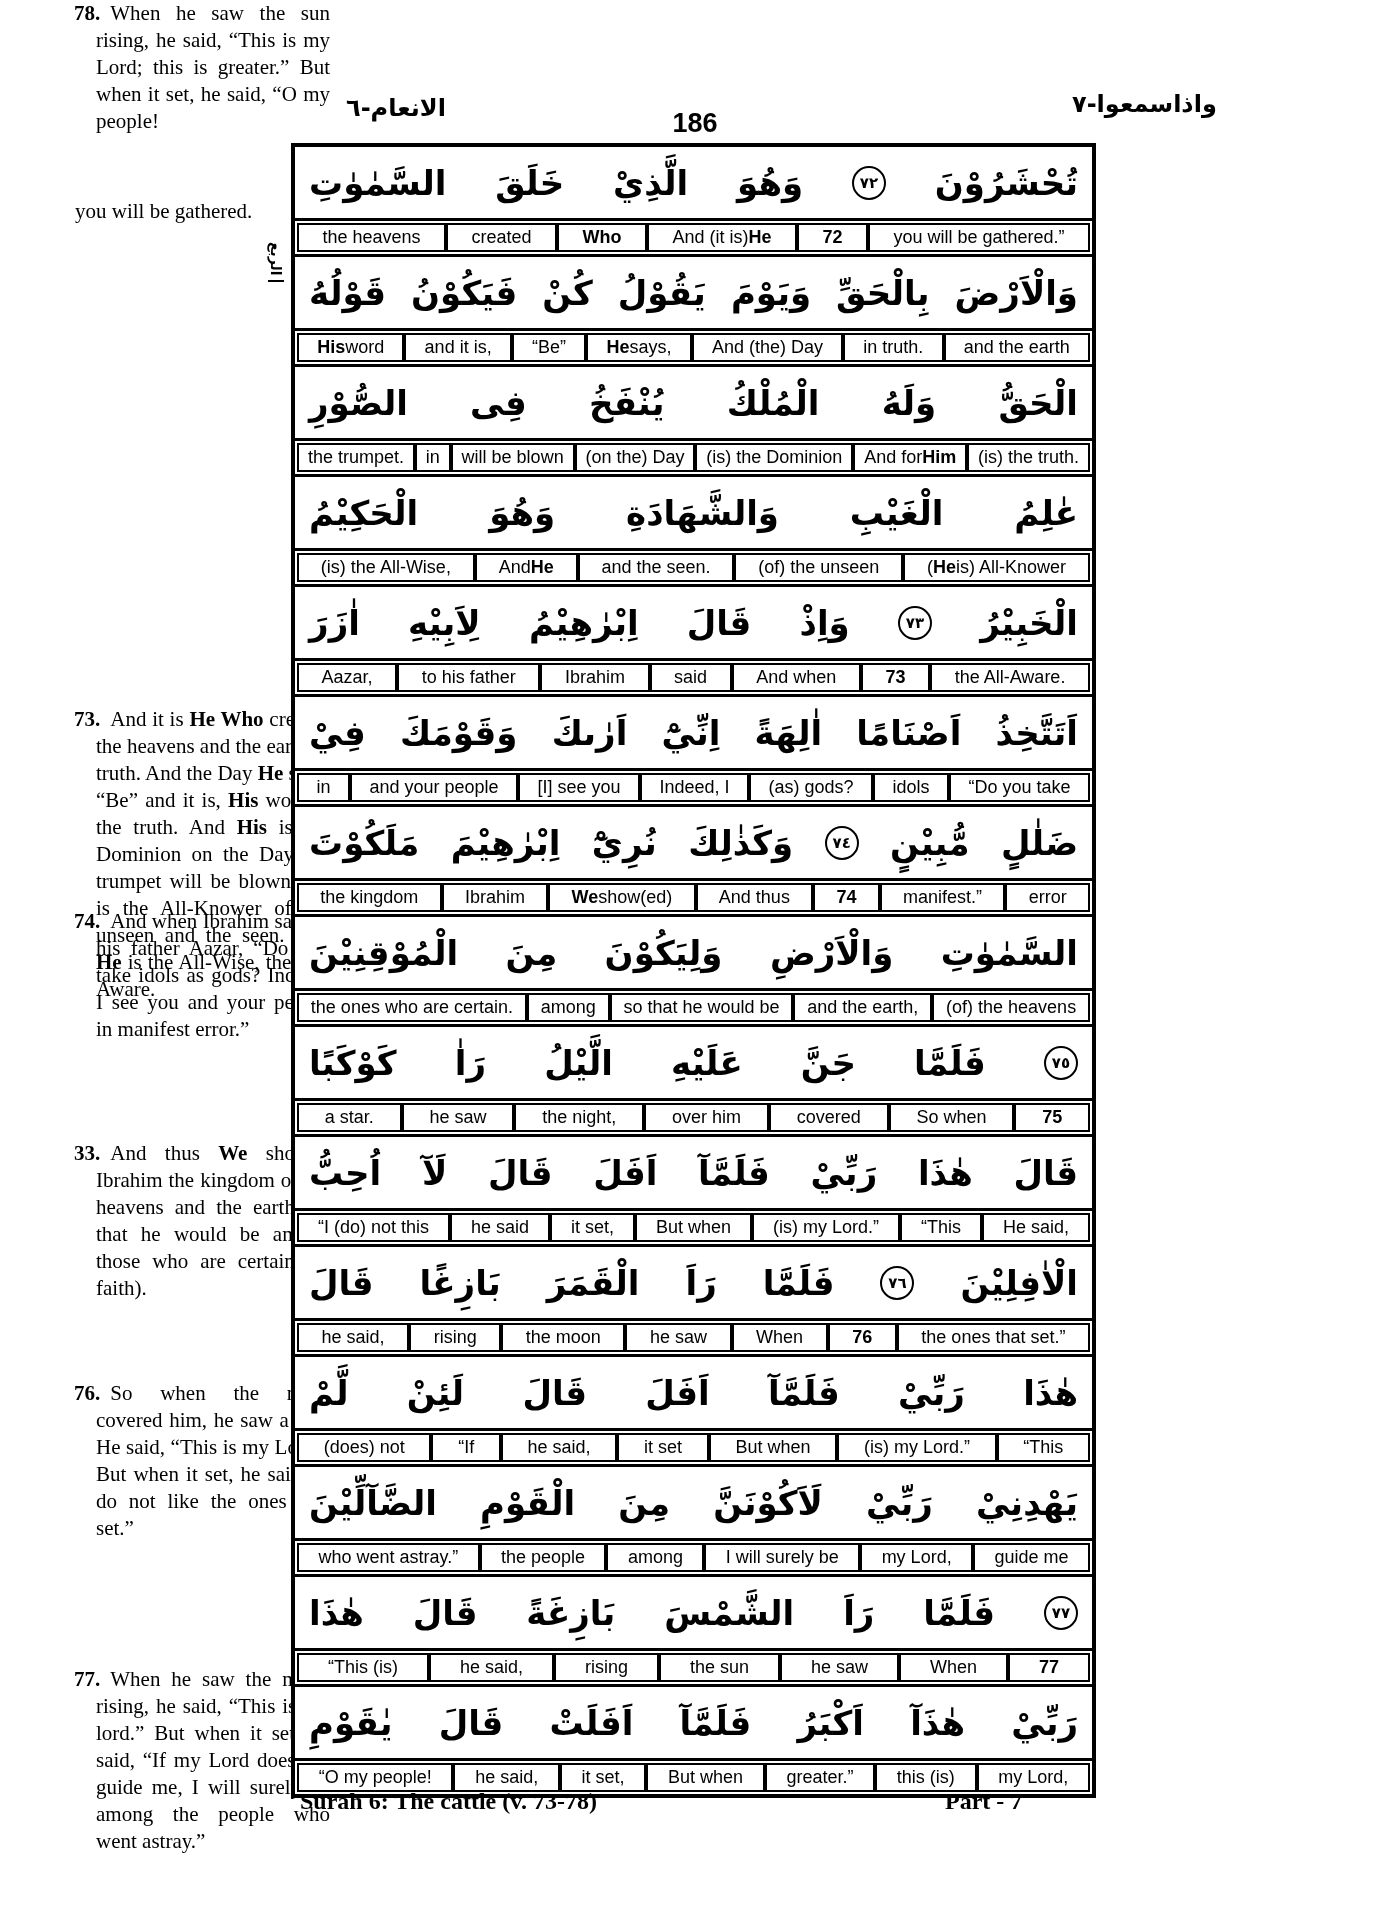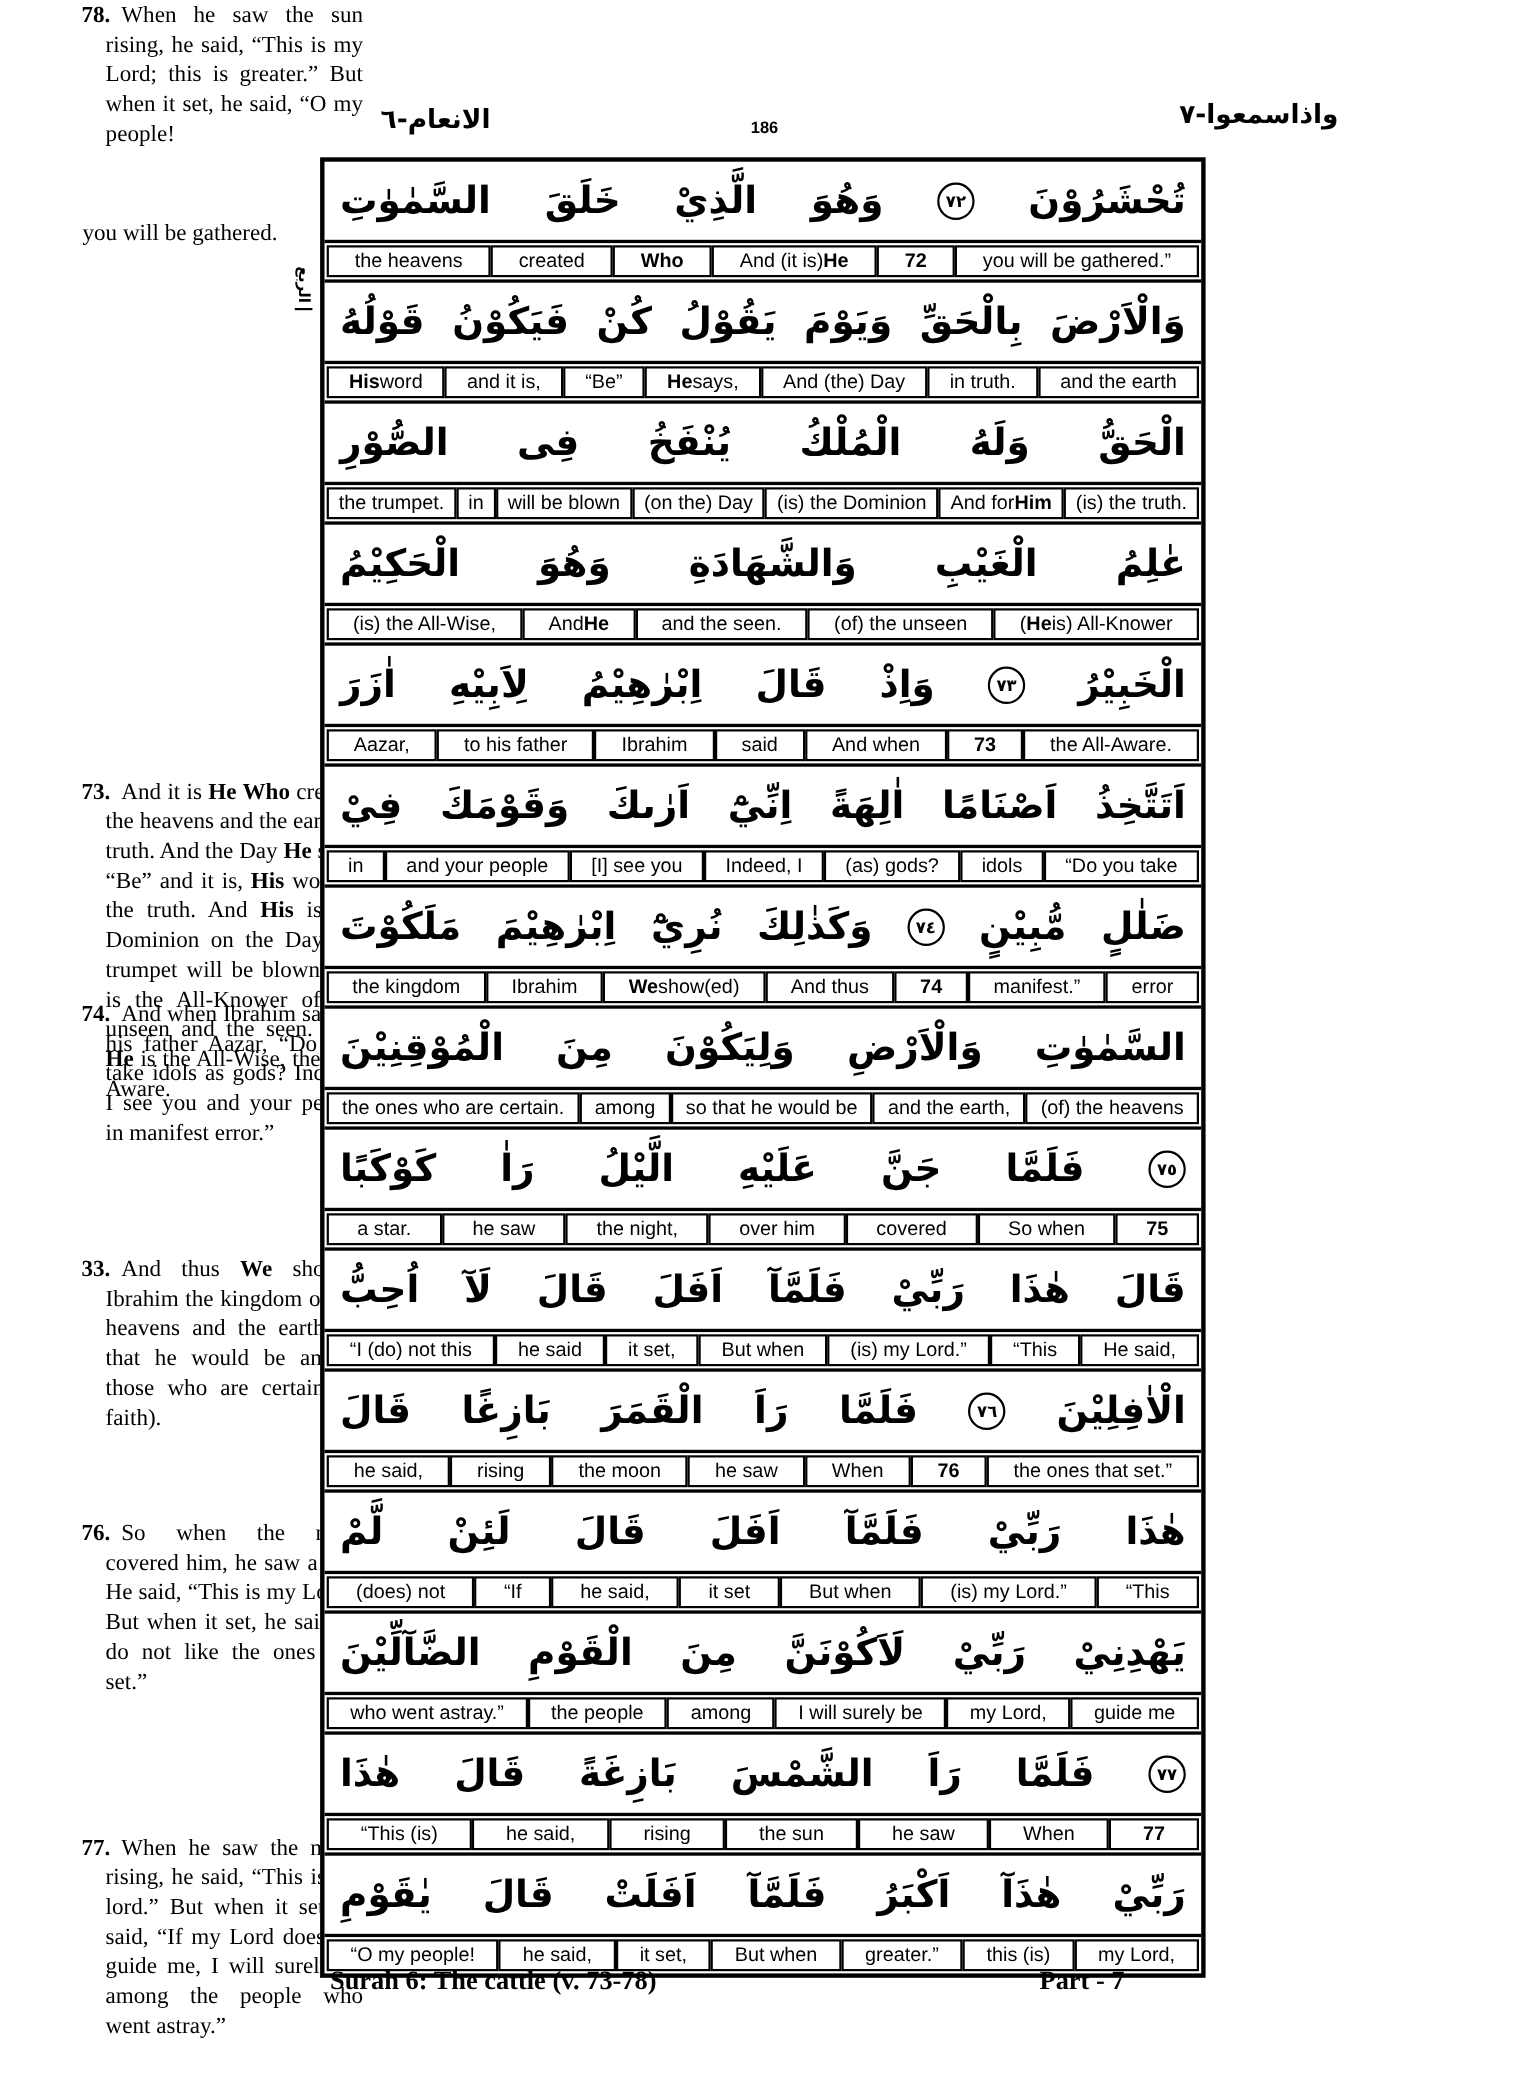--- a/index.html
+++ b/index.html
@@ -5,21 +5,21 @@
   html,body{margin:0;padding:0;background:#fff;}
   .page{position:relative;width:1387px;height:1905px;background:#fff;color:#000;
         font-family:"Liberation Serif",serif;overflow:hidden;}
 
   .url{position:absolute;top:28px;left:388px;font-family:"Liberation Sans",sans-serif;
        font-size:26px;letter-spacing:0px;}
 
   .surah-header{position:absolute;top:94px;left:346px;font-family:"DejaVu Sans",sans-serif;
        font-size:24px;font-weight:700;direction:rtl;}
   .page-num{position:absolute;top:108px;left:640px;width:110px;text-align:center;
-       font-family:"Liberation Sans",sans-serif;font-size:15px;font-weight:700;}
+       font-family:"Liberation Sans",sans-serif;font-size:27px;font-weight:700;}
   .juz-header{position:absolute;top:90px;left:1072px;font-family:"DejaVu Sans",sans-serif;
        font-size:24px;font-weight:700;direction:rtl;}
 
   .margin-marker{position:absolute;top:242px;left:268px;writing-mode:vertical-rl;
        font-family:"DejaVu Sans",sans-serif;font-size:14px;font-weight:700;
        border-bottom:2px solid #000;padding-bottom:4px;}
 
   
   .intro{position:absolute;top:198px;left:75px;width:218px;font-size:21px;line-height:27px;}
   .para{position:absolute;left:58px;width:234px;font-size:21px;line-height:27px;

